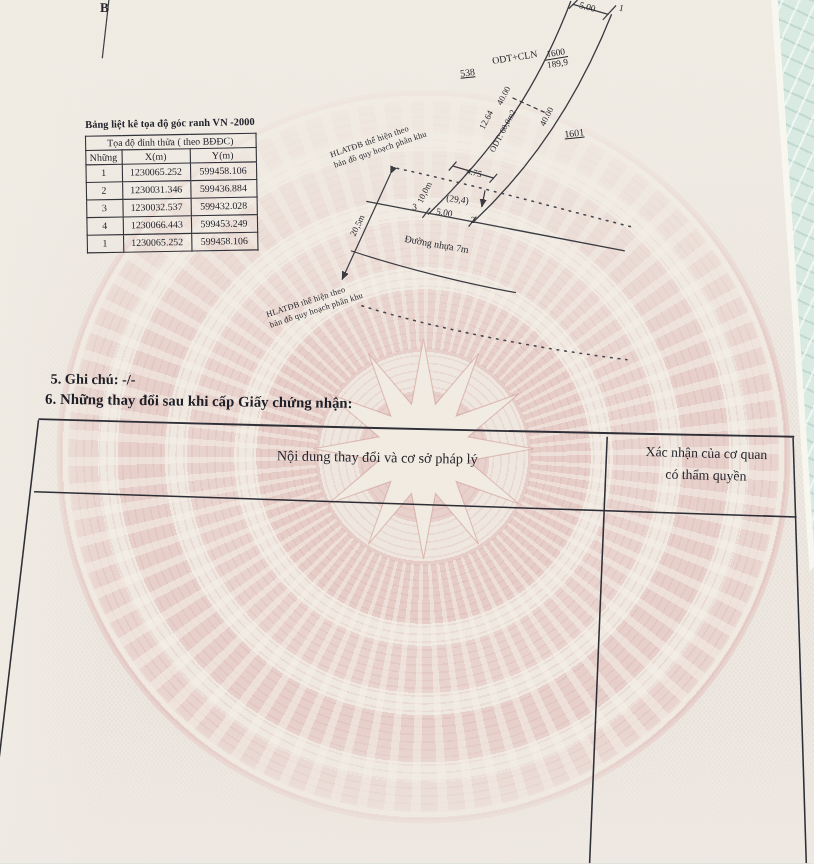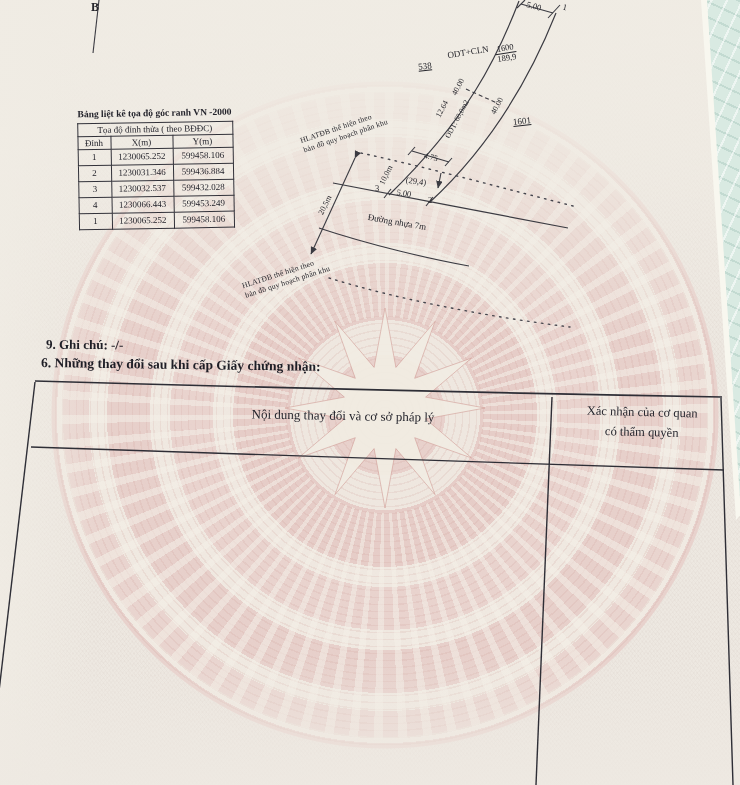--- a/index.html
+++ b/index.html
@@ -139,21 +139,21 @@
   </div>
 
   <div id="coord-block">
     <span id="coord-title">Bảng liệt kê tọa độ góc ranh VN -2000</span>
     <table id="coord-table">
       <tbody>
           <tr class="hdr">
         <td colspan="3">Tọa độ đỉnh thửa ( theo BĐĐC)</td>
       </tr>
       <tr class="hdr">
-        <td class="c0">Đỉnh</td>
+        <td class="c0">Những</td>
         <td class="c1">X(m)</td>
         <td class="c2">Y(m)</td>
       </tr>
       <tr>
         <td class="c0">1</td>
         <td class="c1">1230065.252</td>
         <td class="c2">599458.106</td>
       </tr>
       <tr>
         <td class="c0">2</td>
@@ -172,21 +172,21 @@
       </tr>
       <tr>
         <td class="c0">1</td>
         <td class="c1">1230065.252</td>
         <td class="c2">599458.106</td>
       </tr>
     </tbody>
       </table>
   </div>
 
-  <div class="heading" style="left:46px;top:337px;font-size:13px;transform:rotate(0.6deg);">9. Ghi chú: -/-</div>
+  <div class="heading" style="left:46px;top:337px;font-size:13px;transform:rotate(0.6deg);">5. Ghi chú: -/-</div>
   <div class="heading" style="left:41px;top:357px;font-size:13.5px;transform:rotate(0.8deg);">6. Những thay đổi sau khi cấp Giấy chứng nhận:</div>
 
   <svg class="lines" width="740" height="785">
     <g stroke="#2e2e36" fill="none">
       <path d="M35,381 Q380,391 722,397" stroke-width="1.7"></path>
       <path d="M31,447 Q380,459 724,470" stroke-width="1.4"></path>
       <path d="M35,382 L-2,700" stroke-width="1.4"></path>
       <path d="M552,397 L536,785" stroke-width="1.4"></path>
       <path d="M721,398 L733,785" stroke-width="1.4"></path>
     </g>

